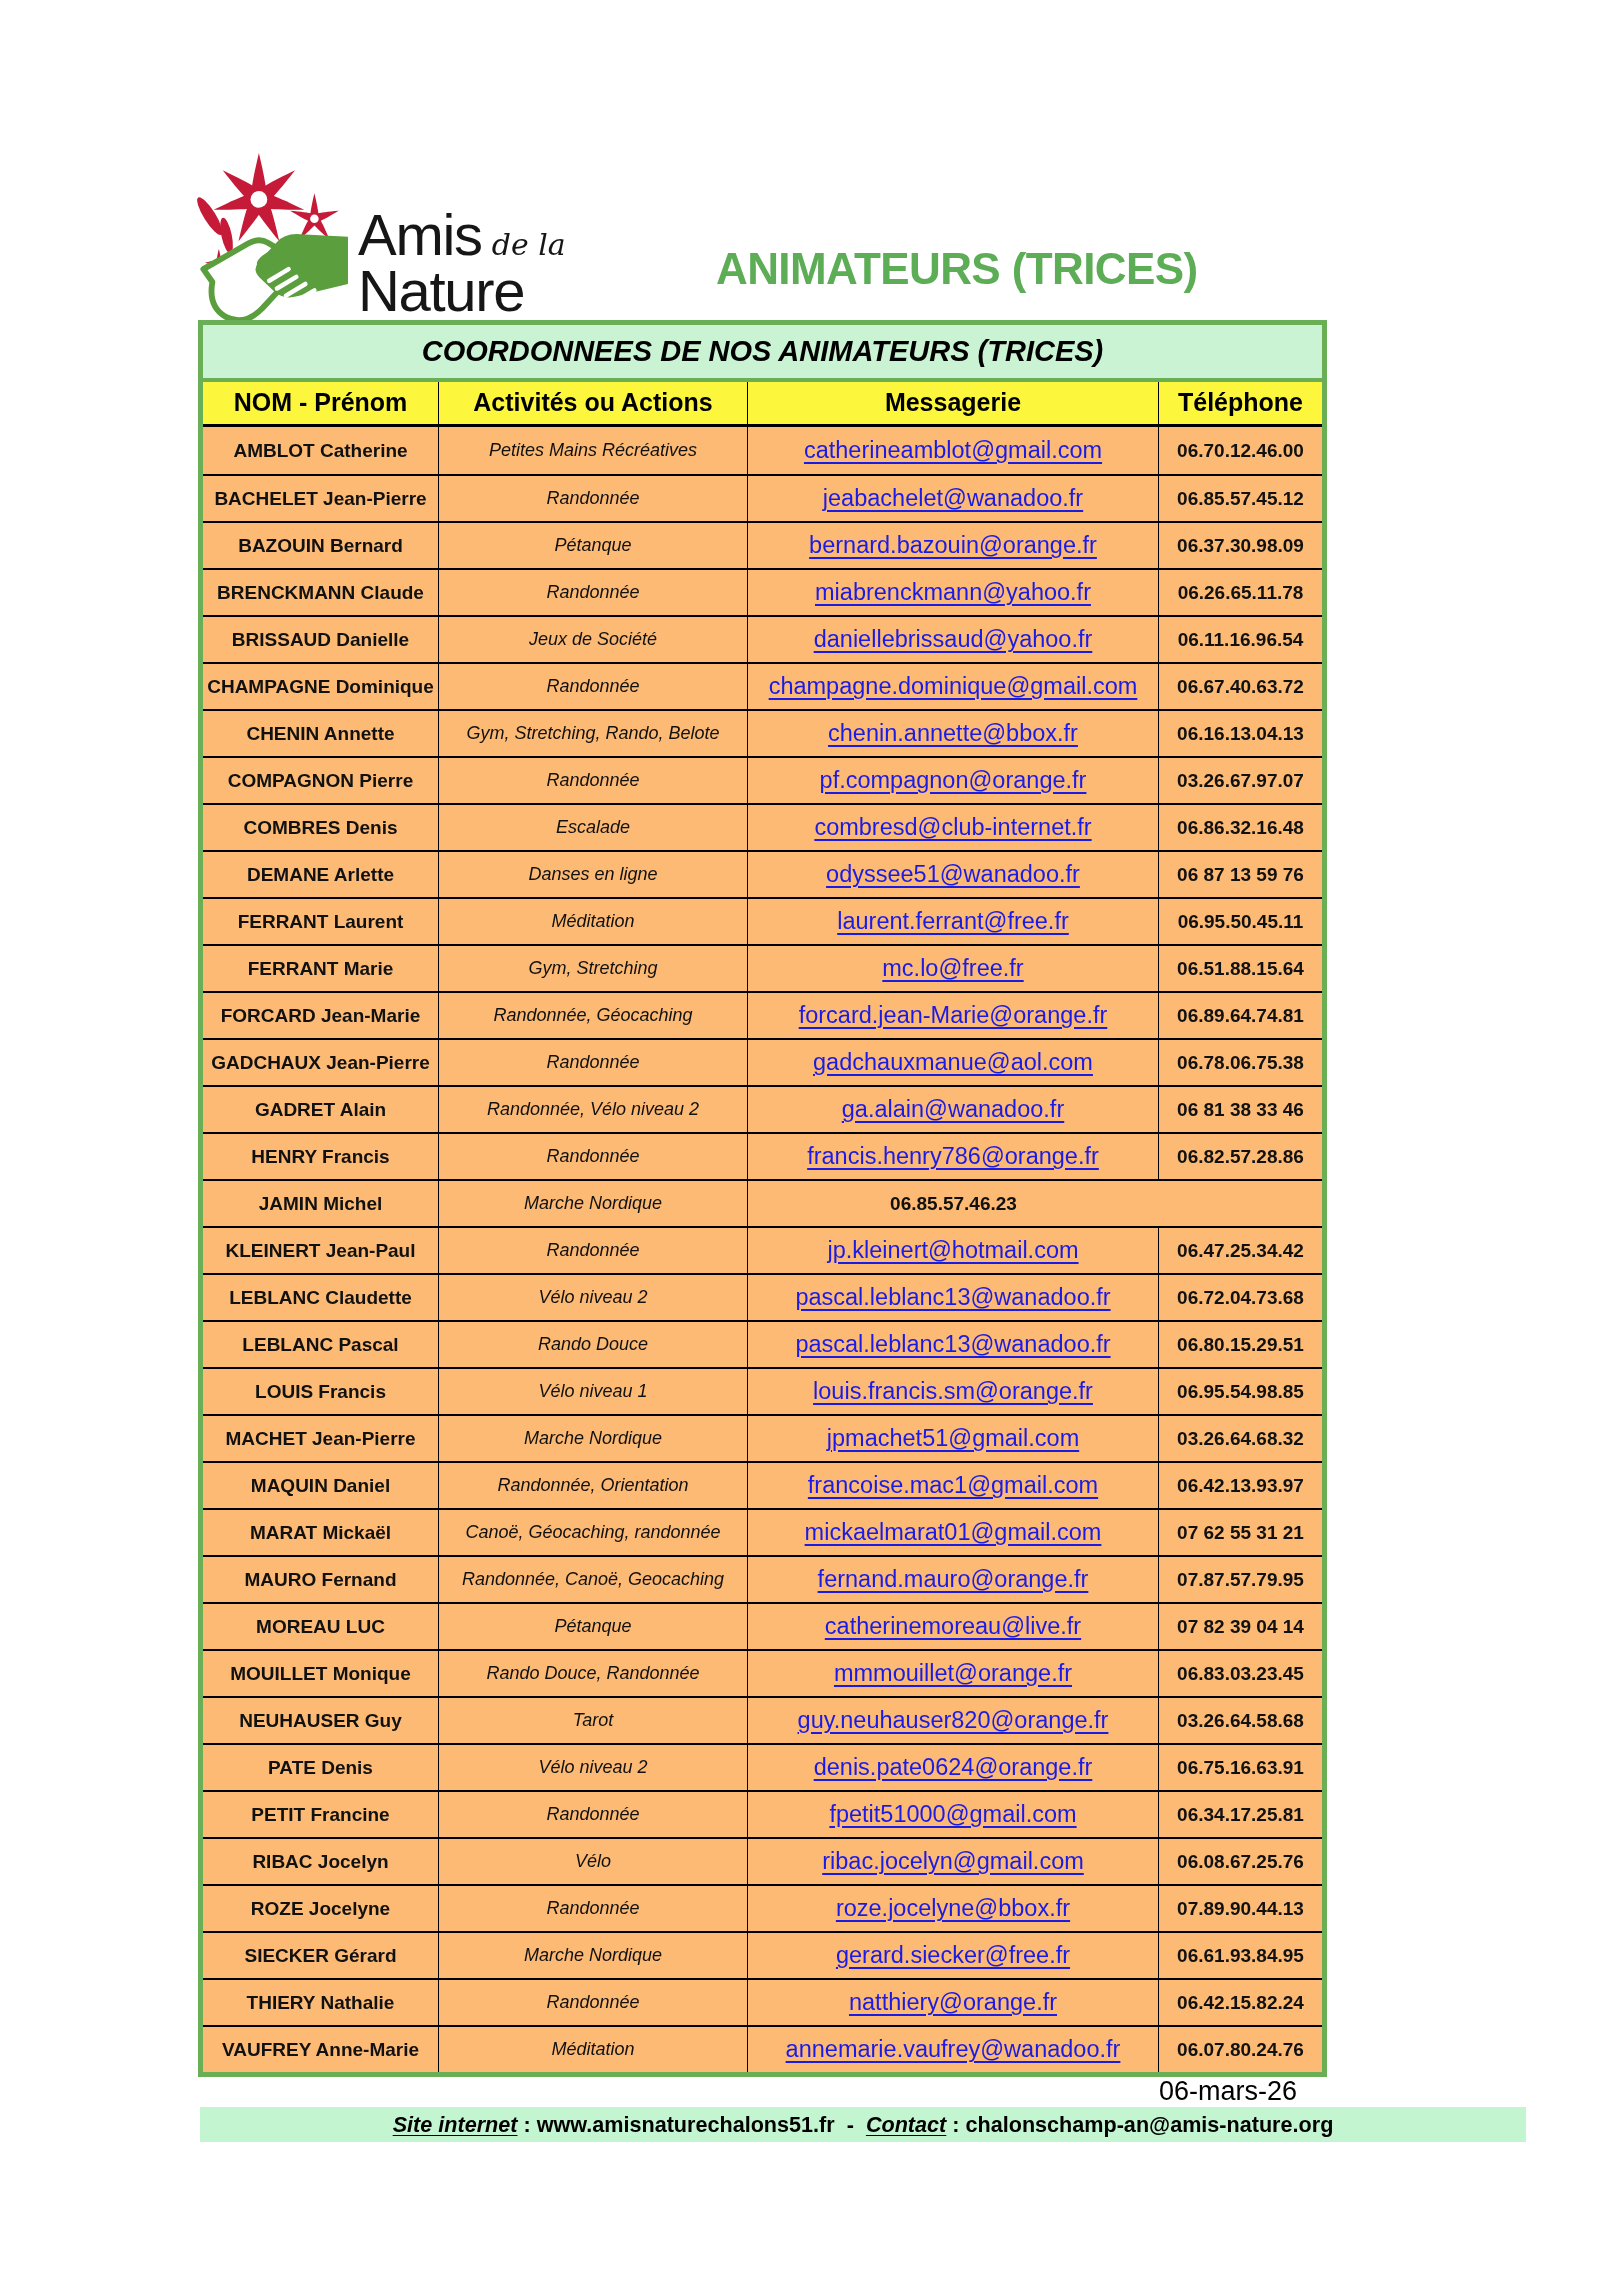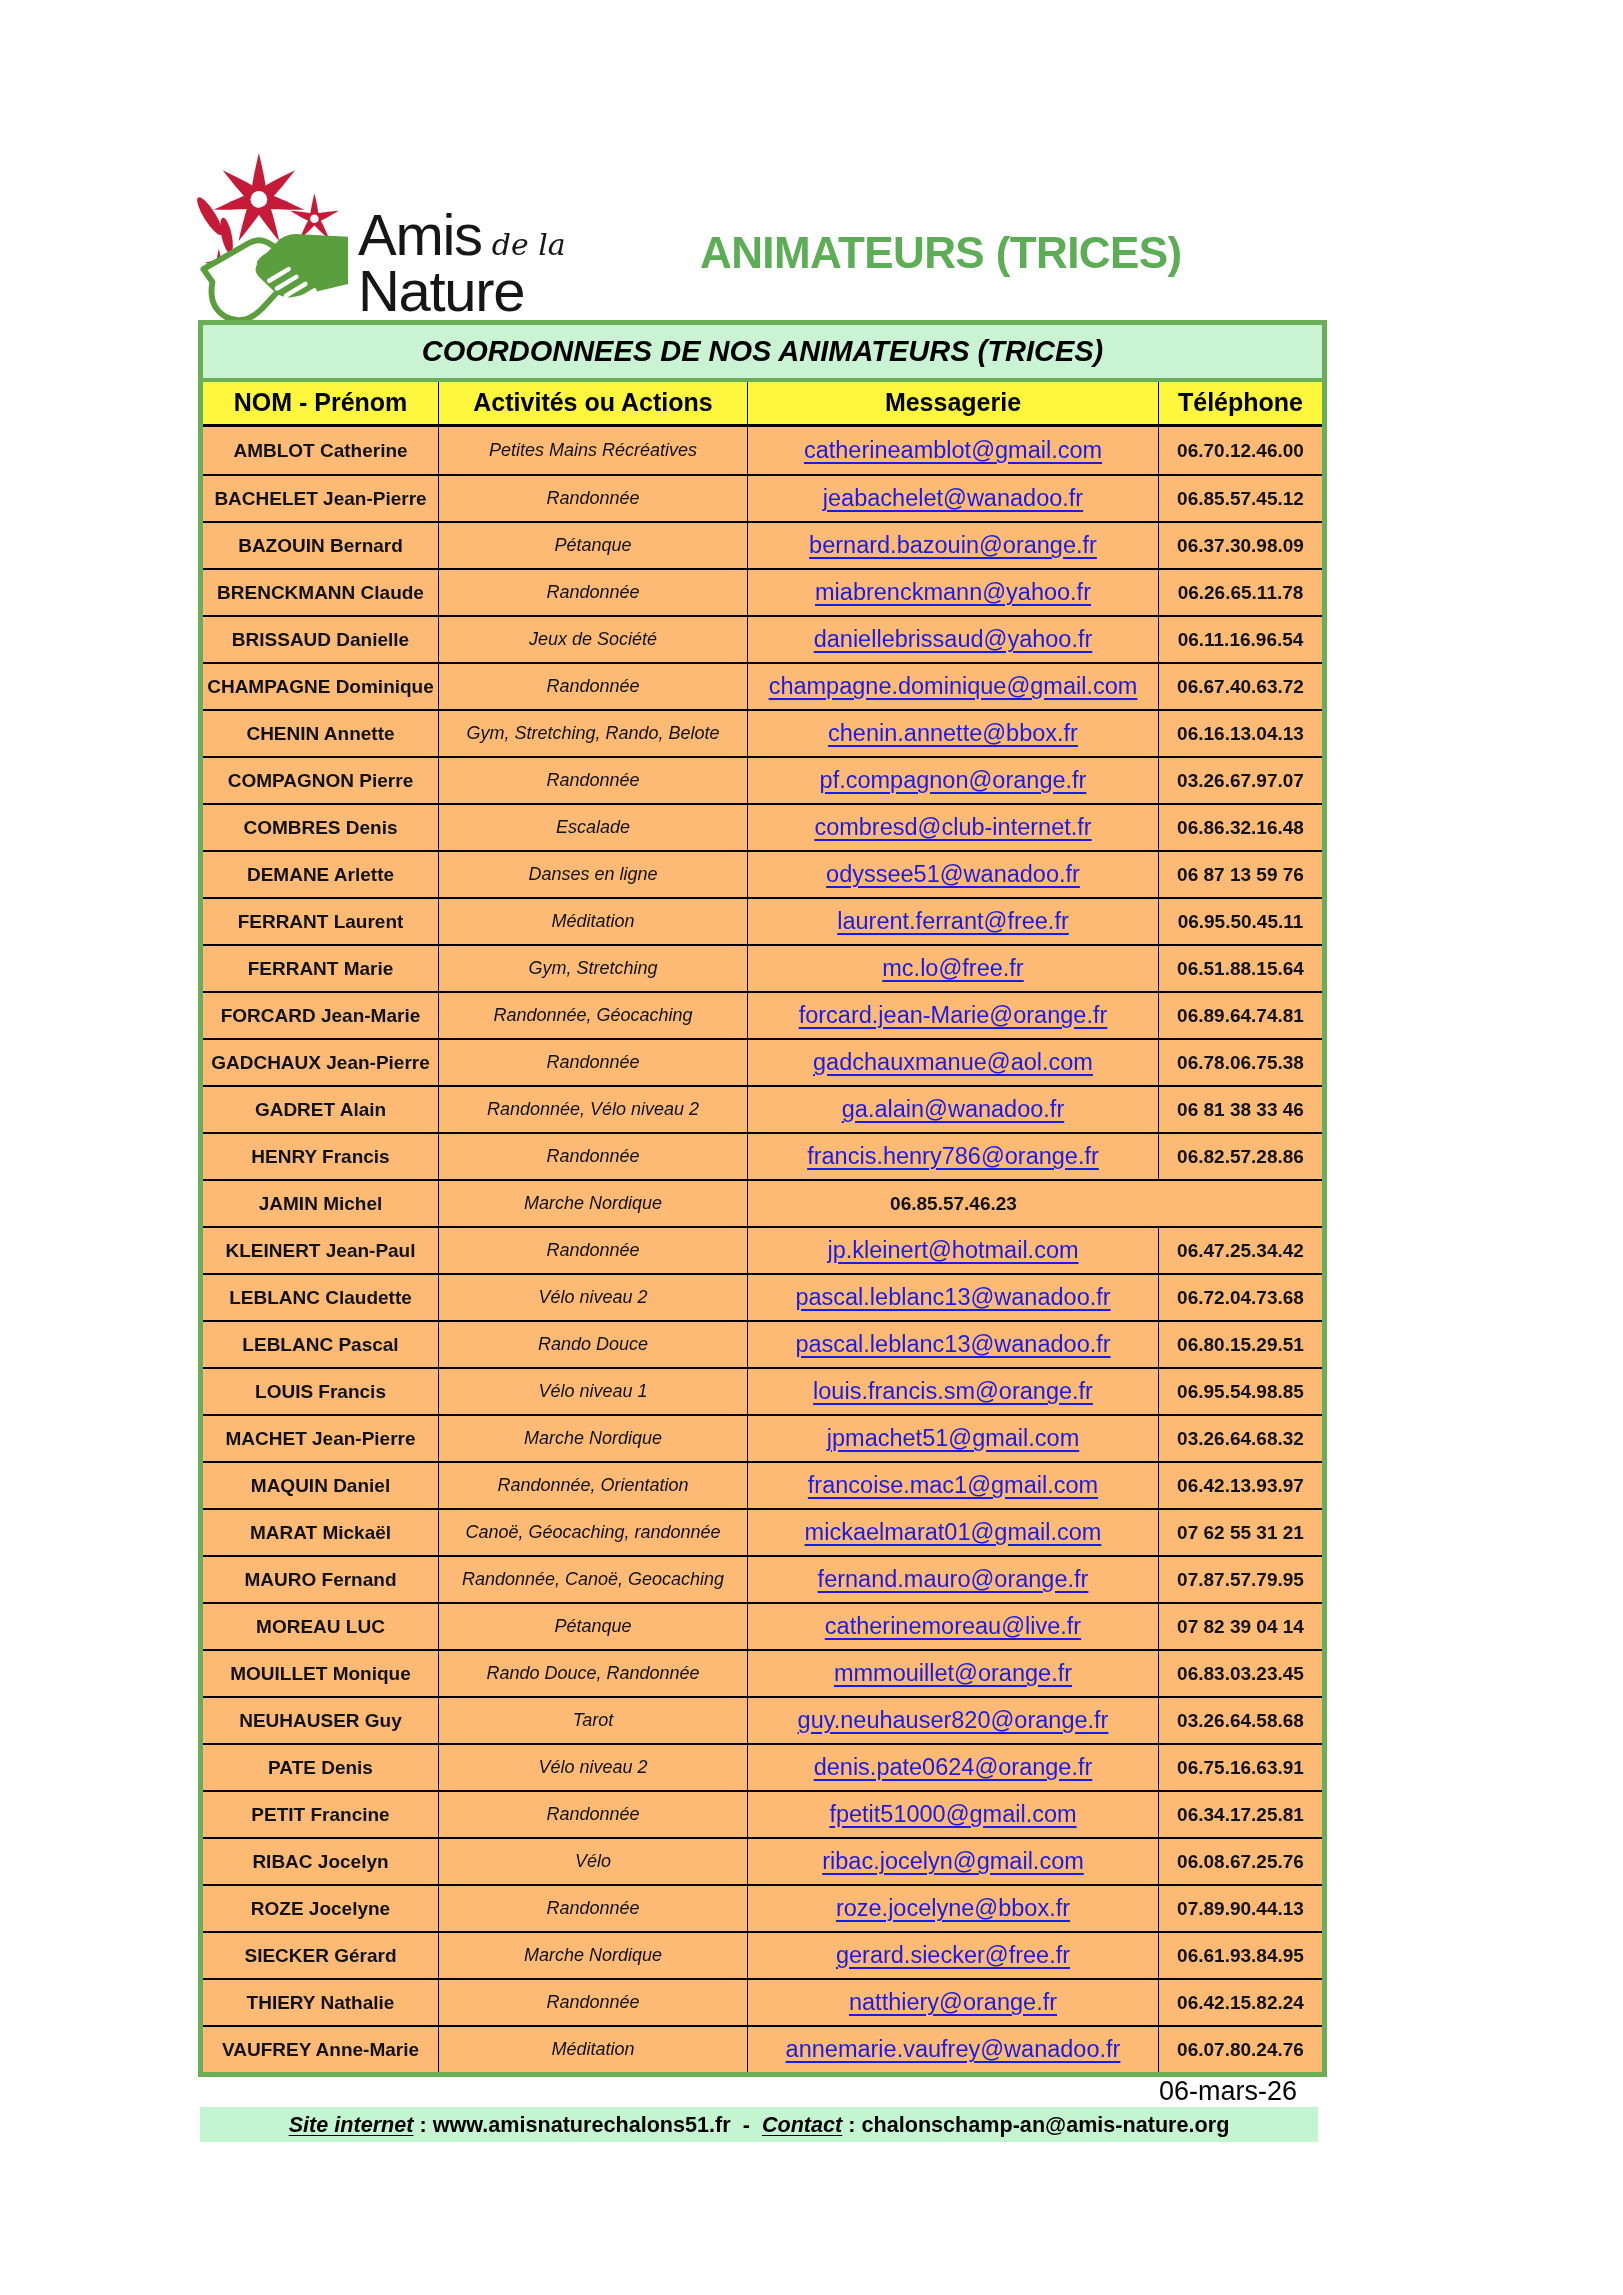--- a/index.html
+++ b/index.html
@@ -23,21 +23,21 @@
   
   .logo-art{position:absolute;left:193px;top:140px;width:155px;height:184px;}
   .brand{position:absolute;left:358px;top:170px;line-height:1;margin-top:36px;}
   .brand-line{font-size:58px;letter-spacing:-1.3px;color:#161616;}
   .brand-script{font-family:"DejaVu Serif",serif;font-style:italic;font-size:30px;letter-spacing:0;margin-left:10px;}
   .brand-line2{margin-top:-2.5px;}
   .brand-city{margin-top:10px;font-size:23.5px;font-weight:700;letter-spacing:0.3px;color:var(--city-green);}
 
   
   .doc-title{
-    position:absolute;left:700px;top:230px;margin:0;
+    position:absolute;left:700px;top:230px;margin:16px;
     font-size:44px;line-height:46px;font-weight:700;letter-spacing:-0.6px;color:var(--title-green);
   }
 
   
   .table-frame{
     position:absolute;left:198px;top:320px;width:1129px;box-sizing:border-box;
     border:5px solid var(--frame-green);background:#fdba74;
   }
   .caption{
     height:53px;line-height:53px;background:var(--band-green);
@@ -63,21 +63,21 @@
   .cell.act{font-size:18px;font-style:italic;}
   .cell.tel{font-size:19px;font-weight:700;}
   .email{
     font-size:23.5px;color:var(--link-blue);text-decoration:underline;
     text-decoration-thickness:1.6px;text-underline-offset:3.8px;cursor:pointer;
   }
 
   
   .doc-date{position:absolute;left:198px;top:2076px;width:1099px;text-align:right;font-size:27px;color:#000;}
   .footer-bar{
-    position:absolute;left:200px;top:2107px;width:1118px;height:35px;background:var(--footer-green);
+    position:absolute;left:200px;top:2107px;width:1326px;height:35px;background:var(--footer-green);
     display:flex;align-items:center;justify-content:center;
     font-size:21.6px;font-weight:700;color:#000;white-space:pre;
   }
   .footer-lbl{font-style:italic;text-decoration:underline;text-decoration-thickness:1.3px;text-underline-offset:3.2px;}
 </style>
 </head>
 <body>
 
 <div class="page">
 

